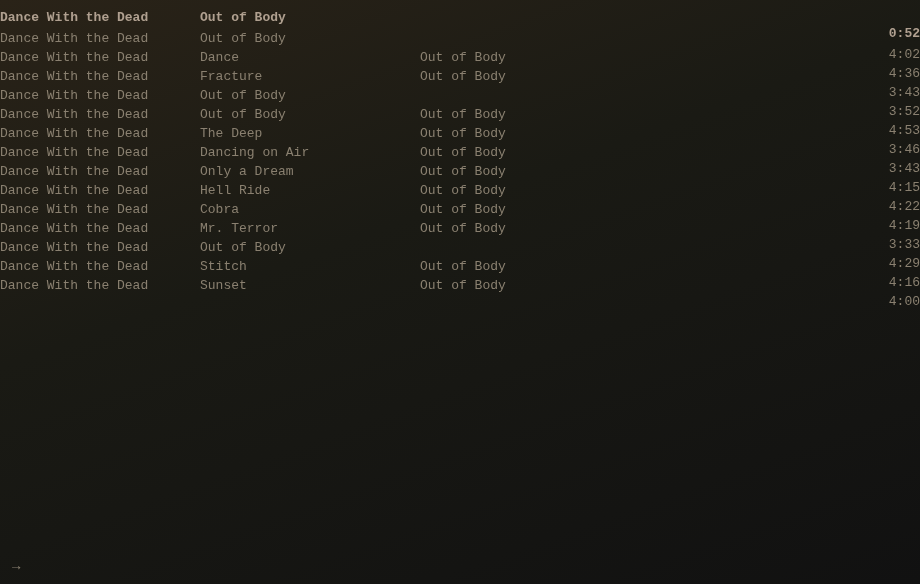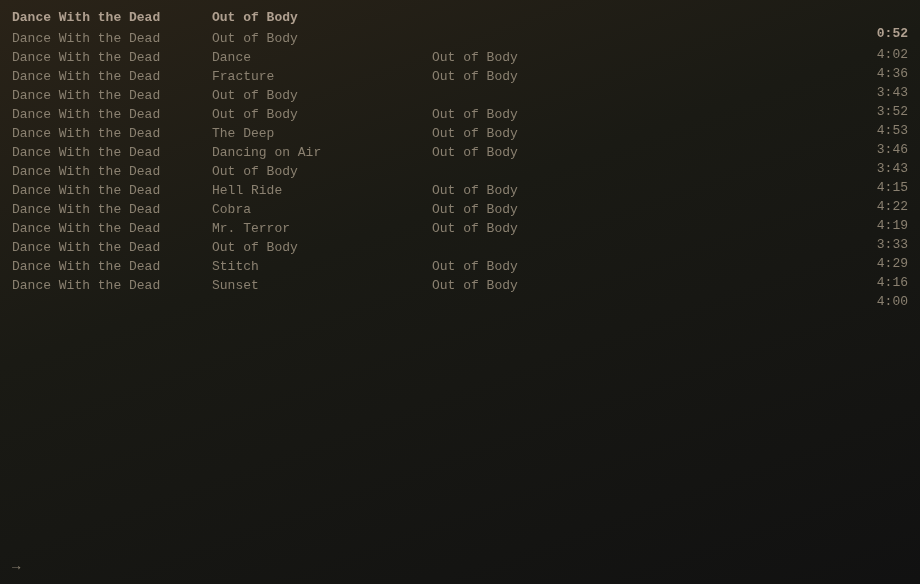--- a/index.html
+++ b/index.html
@@ -19,21 +19,21 @@
       position: relative;
     }
 
     .track-list {
       padding: 8px 0;
     }
 
     .track-row {
       display: flex;
       align-items: center;
-      padding: 2px 12px;
+      padding: 2px 0;
       height: 19px;
       cursor: pointer;
     }
 
     .track-row.header-row {
       color: #b0a090;
       font-weight: bold;
       margin-bottom: 2px;
     }
 
@@ -120,20 +120,21 @@
       <span class="col-duration">3:46</span>
     </div>
     <div class="track-row">
       <span class="col-artist">Dance With the Dead</span>
       <span class="col-title">Dancing on Air</span>
       <span class="col-album">Out of Body</span>
       <span class="col-duration">3:43</span>
     </div>
     <div class="track-row">
       <span class="col-artist">Dance With the Dead</span>
+      <span class="col-title">Only a Dream</span>
       <span class="col-album">Out of Body</span>
       <span class="col-duration">4:15</span>
     </div>
     <div class="track-row">
       <span class="col-artist">Dance With the Dead</span>
       <span class="col-title">Hell Ride</span>
       <span class="col-album">Out of Body</span>
       <span class="col-duration">4:22</span>
     </div>
     <div class="track-row">

